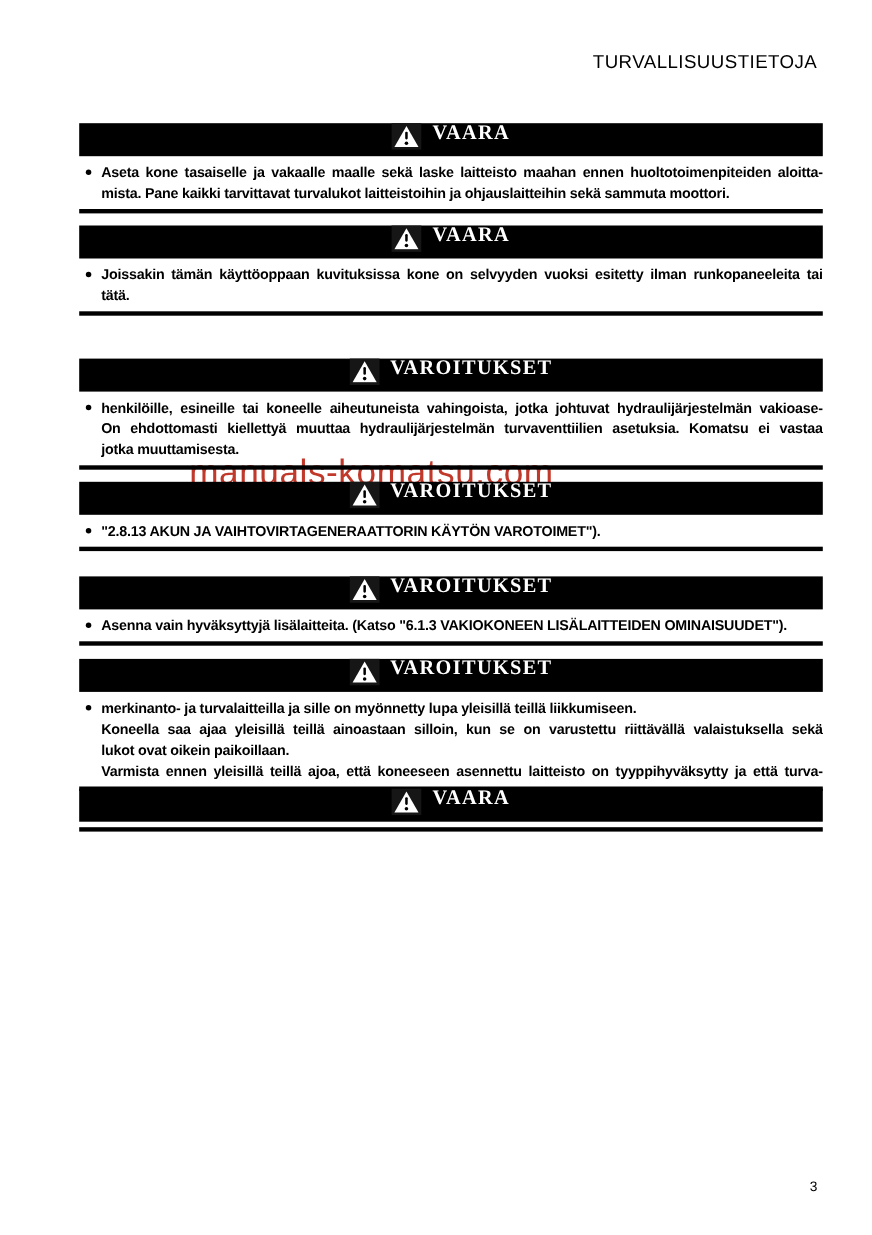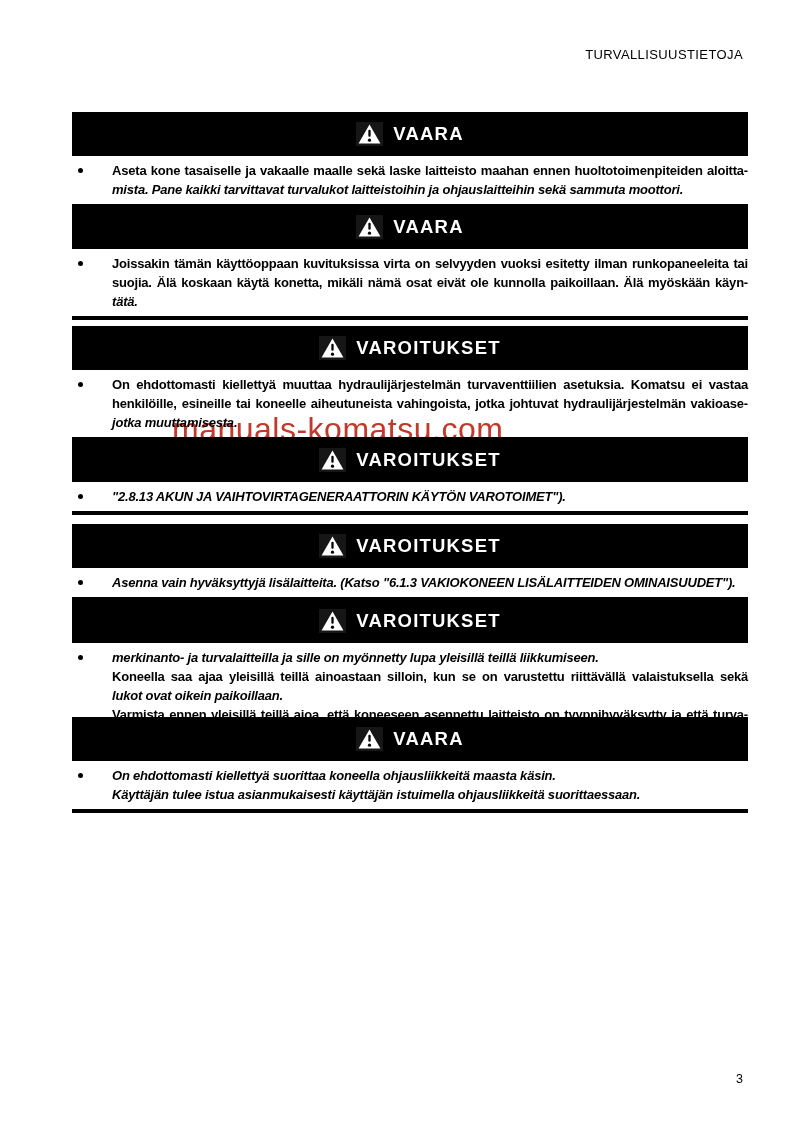--- a/index.html
+++ b/index.html
@@ -8,60 +8,61 @@
     position:relative;
     width:793px;height:1123px;
     margin:0 auto;
     background:#ffffff;
     font-family:"Liberation Sans", sans-serif;
     color:#000;
     overflow:hidden;
   }
   .hdr{
     position:absolute;top:47px;right:50px;
-    font-size:13px;letter-spacing:0.4px;color:#000;
+    font-size:17px;letter-spacing:0.4px;color:#000;
   }
   .watermark{
     position:absolute;top:411px;left:172px;
     font-size:32px;letter-spacing:0.5px;
     color:#c0392b;z-index:1;white-space:nowrap;
   }
   .warn{
     position:absolute;left:72px;width:676px;z-index:2;
   }
   .s0{top:112px}.s1{top:205px}.s2{top:326px}.s3{top:438px}
   .s4{top:524px}.s5{top:599px}.s6{top:717px}
   .banner{
-    background:#000000;height:44px;
-    display:flex;align-items:center;justify-content:center;
+    background:#000000;height:30px;
+    display:flex;align-items:flex-start;justify-content:center;
     gap:10px;
+    font-family:Liberation Serif, serif;
   }
   .tri{
     background:#161616;
     width:27px;height:24px;
     display:flex;align-items:center;justify-content:center;
     flex:none;
   }
   .tri svg{display:block;width:23px;height:20px;}
   .btitle{
     color:#ffffff;font-weight:bold;font-size:18.5px;
     letter-spacing:1.2px;line-height:1;
     transform:scaleY(1.02);
   }
   .bullet{display:flex;margin-top:5px;padding-left:6px;}
   .dot{
     width:5px;height:5px;border-radius:50%;
     background:#000;margin-top:7px;margin-right:9px;flex:none;
   }
-  .lines{flex:1;min-width:0;margin-left:20px;}
+  .lines{flex:1;min-width:0;}
   .line{
     font-size:13px;font-weight:bold;line-height:19px;
     letter-spacing:-0.2px;color:#000;
   }
-  .line:not(.just){white-space:nowrap;font-style:italic;}
+  .line:not(.just){white-space:nowrap;}
   .just{text-align:justify;text-align-last:justify;}
   .rule{height:3.5px;background:#000;margin-top:5px;}
   .pagenum{
     position:absolute;right:50px;bottom:37px;
     font-size:12.5px;color:#000;
   }
 </style>
 </head>
 <body>
 
@@ -97,44 +98,43 @@
             <path d="M12 0.5 L23.5 20.5 L0.5 20.5 Z" fill="#ffffff"></path>
             <rect x="10.8" y="6" width="2.4" height="7.4" rx="1.1" fill="#000"></rect>
             <circle cx="12" cy="17" r="1.7" fill="#000"></circle>
           </svg>
       </span>
       <span class="btitle">VAARA</span>
     </div>
     <div class="bullet">
       <span class="dot"></span>
       <div class="lines">
-        <div class="line just">Joissakin tämän käyttöoppaan kuvituksissa virta on selvyyden vuoksi esitetty ilman runkopaneeleita tai</div>
-        <div class="line just">suojia. Älä koskaan käytä konetta, mikäli nämä osat eivät ole kunnolla paikoillaan. Älä myöskään käyn-</div>
+        <div class="line just">Joissakin tämän käyttöoppaan kuvituksissa kone on selvyyden vuoksi esitetty ilman runkopaneeleita tai</div>
         <div class="line">tätä.</div>
       </div>
     </div>
     <div class="rule"></div>
   </section>
 
   <section class="warn s2">
     <div class="banner">
       <span class="tri">
         <svg viewBox="0 0 24 21">
             <path d="M12 0.5 L23.5 20.5 L0.5 20.5 Z" fill="#ffffff"></path>
             <rect x="10.8" y="6" width="2.4" height="7.4" rx="1.1" fill="#000"></rect>
             <circle cx="12" cy="17" r="1.7" fill="#000"></circle>
           </svg>
       </span>
       <span class="btitle">VAROITUKSET</span>
     </div>
     <div class="bullet">
       <span class="dot"></span>
       <div class="lines">
+        <div class="line just">henkilöille, esineille tai koneelle aiheutuneista vahingoista, jotka johtuvat hydraulijärjestelmän vakioase-</div>
         <div class="line just">On ehdottomasti kiellettyä muuttaa hydraulijärjestelmän turvaventtiilien asetuksia. Komatsu ei vastaa</div>
-        <div class="line just">henkilöille, esineille tai koneelle aiheutuneista vahingoista, jotka johtuvat hydraulijärjestelmän vakioase-</div>
         <div class="line">jotka muuttamisesta.</div>
       </div>
     </div>
     <div class="rule"></div>
   </section>
 
   <section class="warn s3">
     <div class="banner">
       <span class="tri">
         <svg viewBox="0 0 24 21">
@@ -201,24 +201,17 @@
     <div class="banner">
       <span class="tri">
         <svg viewBox="0 0 24 21">
             <path d="M12 0.5 L23.5 20.5 L0.5 20.5 Z" fill="#ffffff"></path>
             <rect x="10.8" y="6" width="2.4" height="7.4" rx="1.1" fill="#000"></rect>
             <circle cx="12" cy="17" r="1.7" fill="#000"></circle>
           </svg>
       </span>
       <span class="btitle">VAARA</span>
     </div>
-    <div class="bullet">
-      <span class="dot"></span>
-      <div class="lines">
-        <div class="line">On ehdottomasti kiellettyä suorittaa koneella ohjausliikkeitä maasta käsin.</div>
-        <div class="line">Käyttäjän tulee istua asianmukaisesti käyttäjän istuimella ohjausliikkeitä suorittaessaan.</div>
-      </div>
-    </div>
     <div class="rule"></div>
   </section>
 
   <div class="pagenum">3</div>
 </div>
 
 </body></html>

